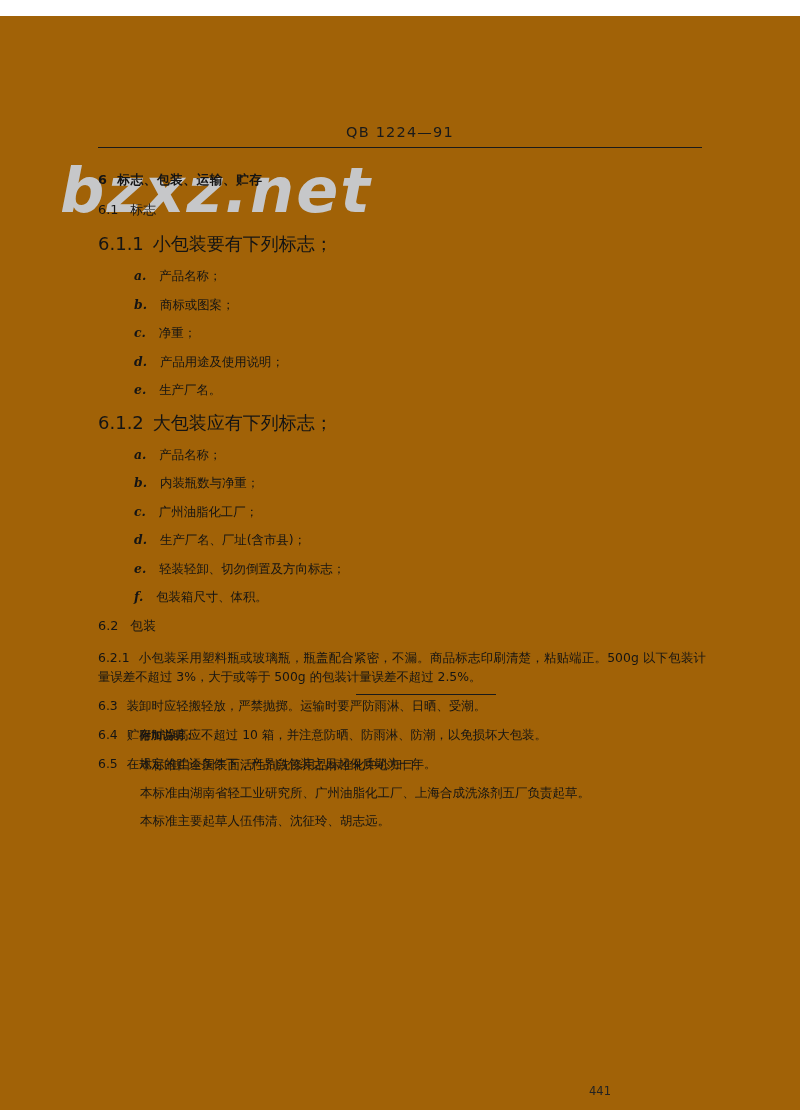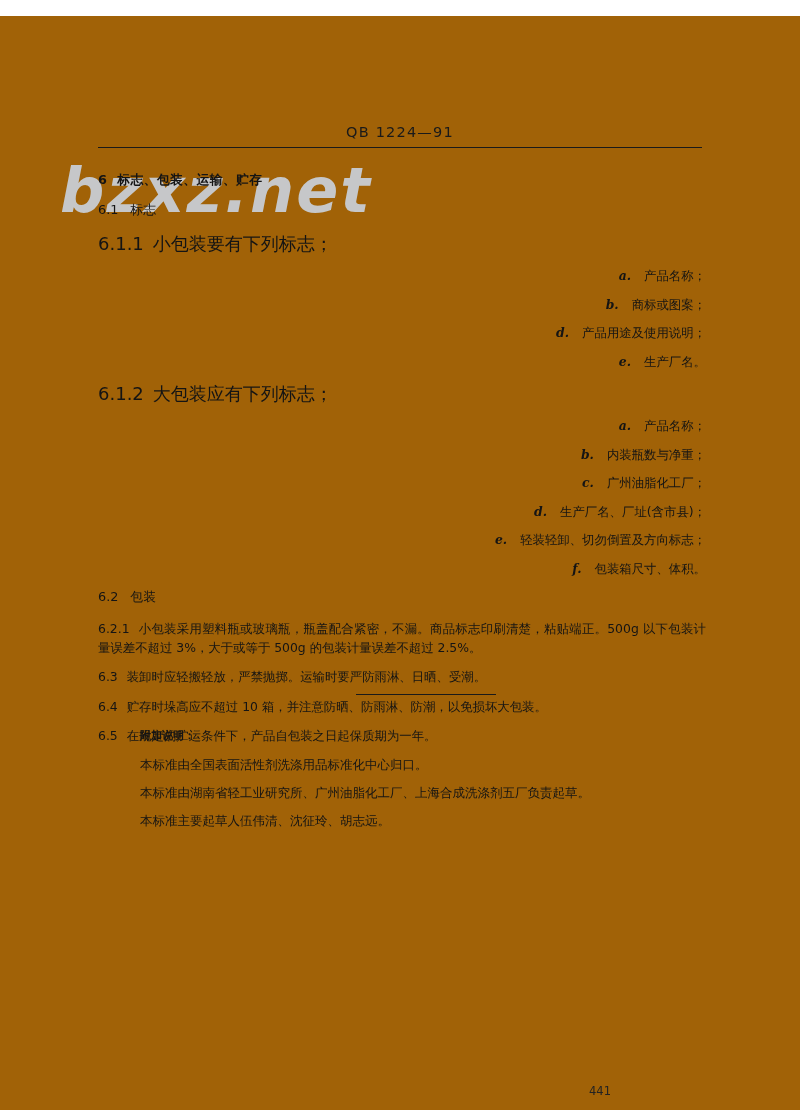--- a/index.html
+++ b/index.html
@@ -81,21 +81,20 @@
   .lvl2 {
     margin-bottom: 12px;
     font-size: 18px;
     padding-left: 0px;
   }
   .lvl2 .num { margin-right: 9px; }
   .item {
     margin-bottom: 11.5px;
     font-size: 12.4px;
     padding-left: 36px;
-    text-align: right;
   }
   .item .mk {
     font-weight: bold;
     font-style: italic;
     margin-right: 13px;
     font-family: "DejaVu Serif", "Liberation Serif", serif;
   }
   .para {
     margin-bottom: 10px;
     font-size: 12.4px;
@@ -168,20 +167,23 @@
       <span class="num">6.1.1</span><span>小包装要有下列标志；</span>
     </div>
 
     <div class="item">
       <span class="mk">a.</span><span>产品名称；</span>
     </div>
     <div class="item">
       <span class="mk">b.</span><span>商标或图案；</span>
     </div>
     <div class="item">
+      <span class="mk">c.</span><span>净重；</span>
+    </div>
+    <div class="item">
       <span class="mk">d.</span><span>产品用途及使用说明；</span>
     </div>
     <div class="item">
       <span class="mk">e.</span><span>生产厂名。</span>
     </div>
 
     <div class="lvl2">
       <span class="num">6.1.2</span><span>大包装应有下列标志；</span>
     </div>
 

